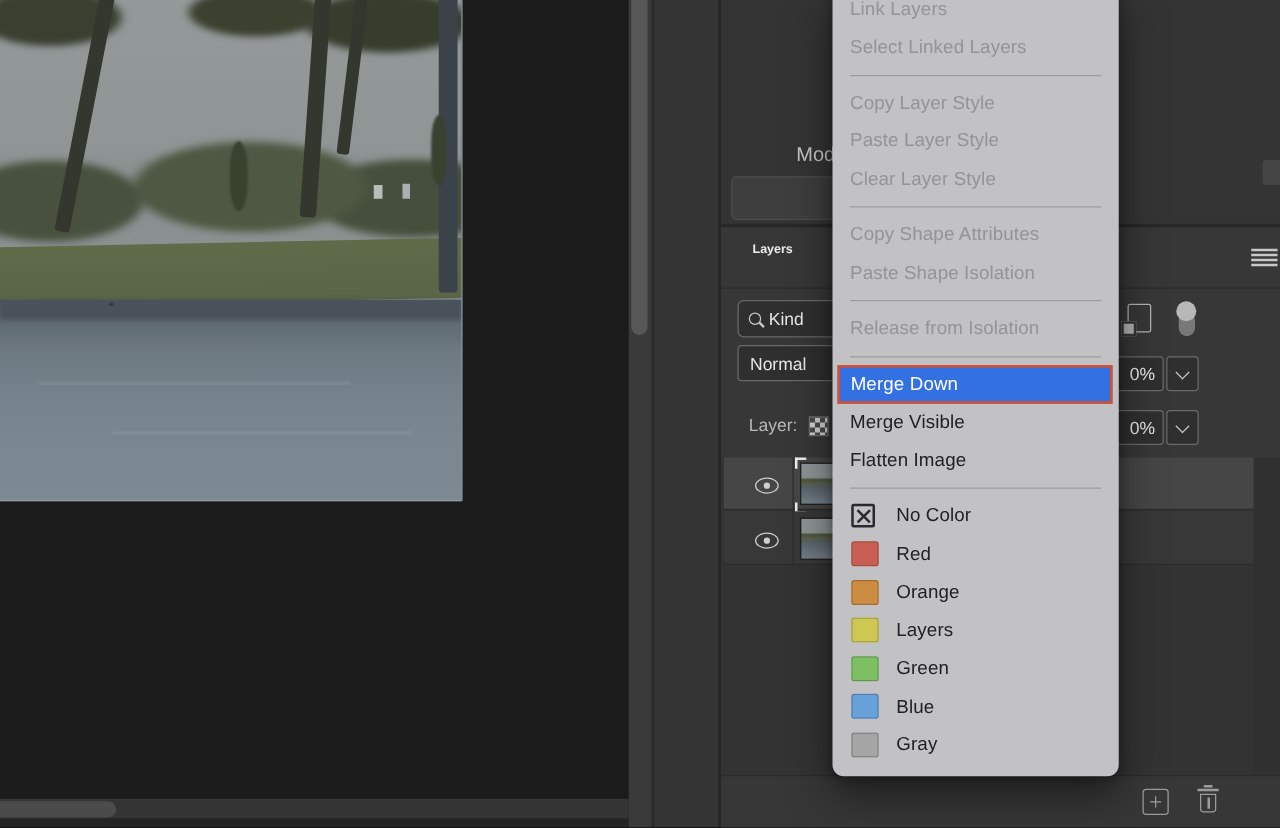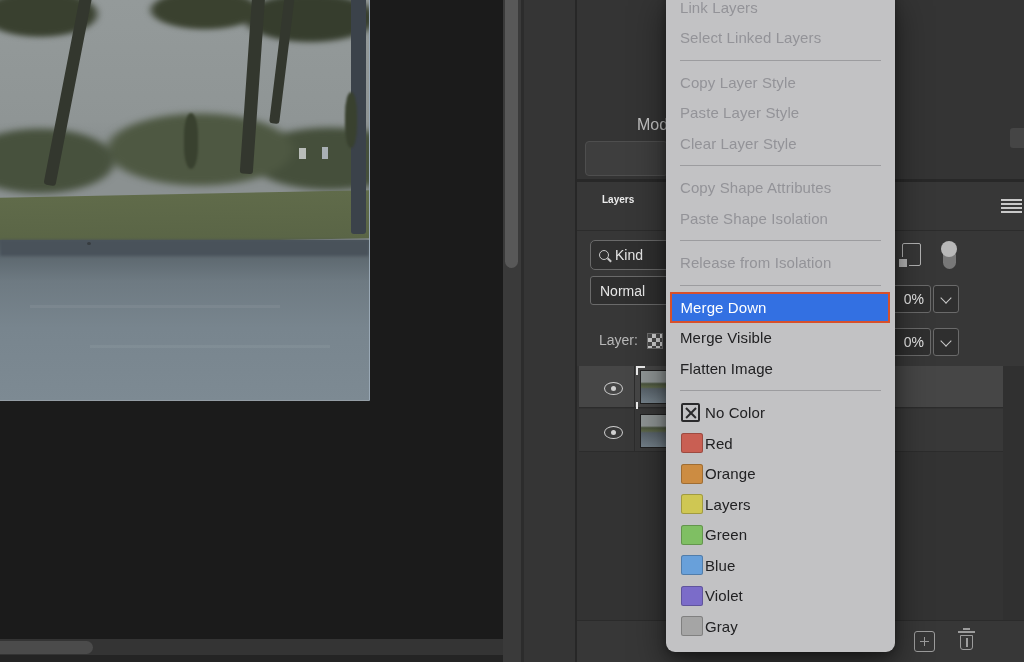--- a/index.html
+++ b/index.html
@@ -109,21 +109,21 @@
 
   
   .menu{left:666px;top:-8px;width:229px;background:#c2c2c4;border-radius:0 0 9px 9px;
         padding-bottom:10px;box-shadow:0 14px 34px rgba(0,0,0,.5), 0 2px 8px rgba(0,0,0,.3);z-index:20;}
   .menu-item{height:30.5px;display:flex;align-items:center;padding:0 10px 0 14px;
              font-size:15px;letter-spacing:.1px;color:#212123;box-sizing:border-box;}
   .menu-item.disabled{color:#939398;}
   .menu-sep{height:1px;background:rgba(110,110,116,.45);margin:6.5px 14px;}
   .menu-item.highlighted{background:#3370e2;color:#ffffff;margin:0 5px 0 4px;
         border:2.5px solid #d8502b;padding:0 8px 0 8.5px;height:30.5px;}
-  .color-item{padding-left:15px;gap:2px;}
+  .color-item{padding-left:15px;gap:14px;}
   .swatch{width:22px;height:20px;border-radius:2.5px;box-shadow:inset 0 0 0 1px rgba(0,0,0,.22);flex:none;}
   .ncbox{width:19px;height:19px;border:2px solid #2a2a2c;border-radius:2px;position:relative;flex:none;box-sizing:border-box;margin-right:3px;}
   .ncbox i{position:absolute;left:0.5px;top:6.6px;width:14px;height:1.8px;background:#2a2a2c;display:block;}
   .nc1{transform:rotate(45deg);} .nc2{transform:rotate(-45deg);}
 </style>
 </head>
 <body>
 
 <div class="app">
 
@@ -291,22 +291,18 @@
       </div>
     <div class="menu-item color-item">
       <span class="swatch" style="background: rgb(127, 191, 99);"></span>
       <span>Green</span>
       </div>
     <div class="menu-item color-item">
       <span class="swatch" style="background: rgb(104, 160, 218);"></span>
       <span>Blue</span>
       </div>
     <div class="menu-item color-item">
-      <span class="swatch" style="background: rgb(123, 108, 201);"></span>
-      <span>Violet</span>
-      </div>
-    <div class="menu-item color-item">
       <span class="swatch" style="background: rgb(165, 165, 165);"></span>
       <span>Gray</span>
       </div>
   </div>
 
 </div>
 
 </body></html>

